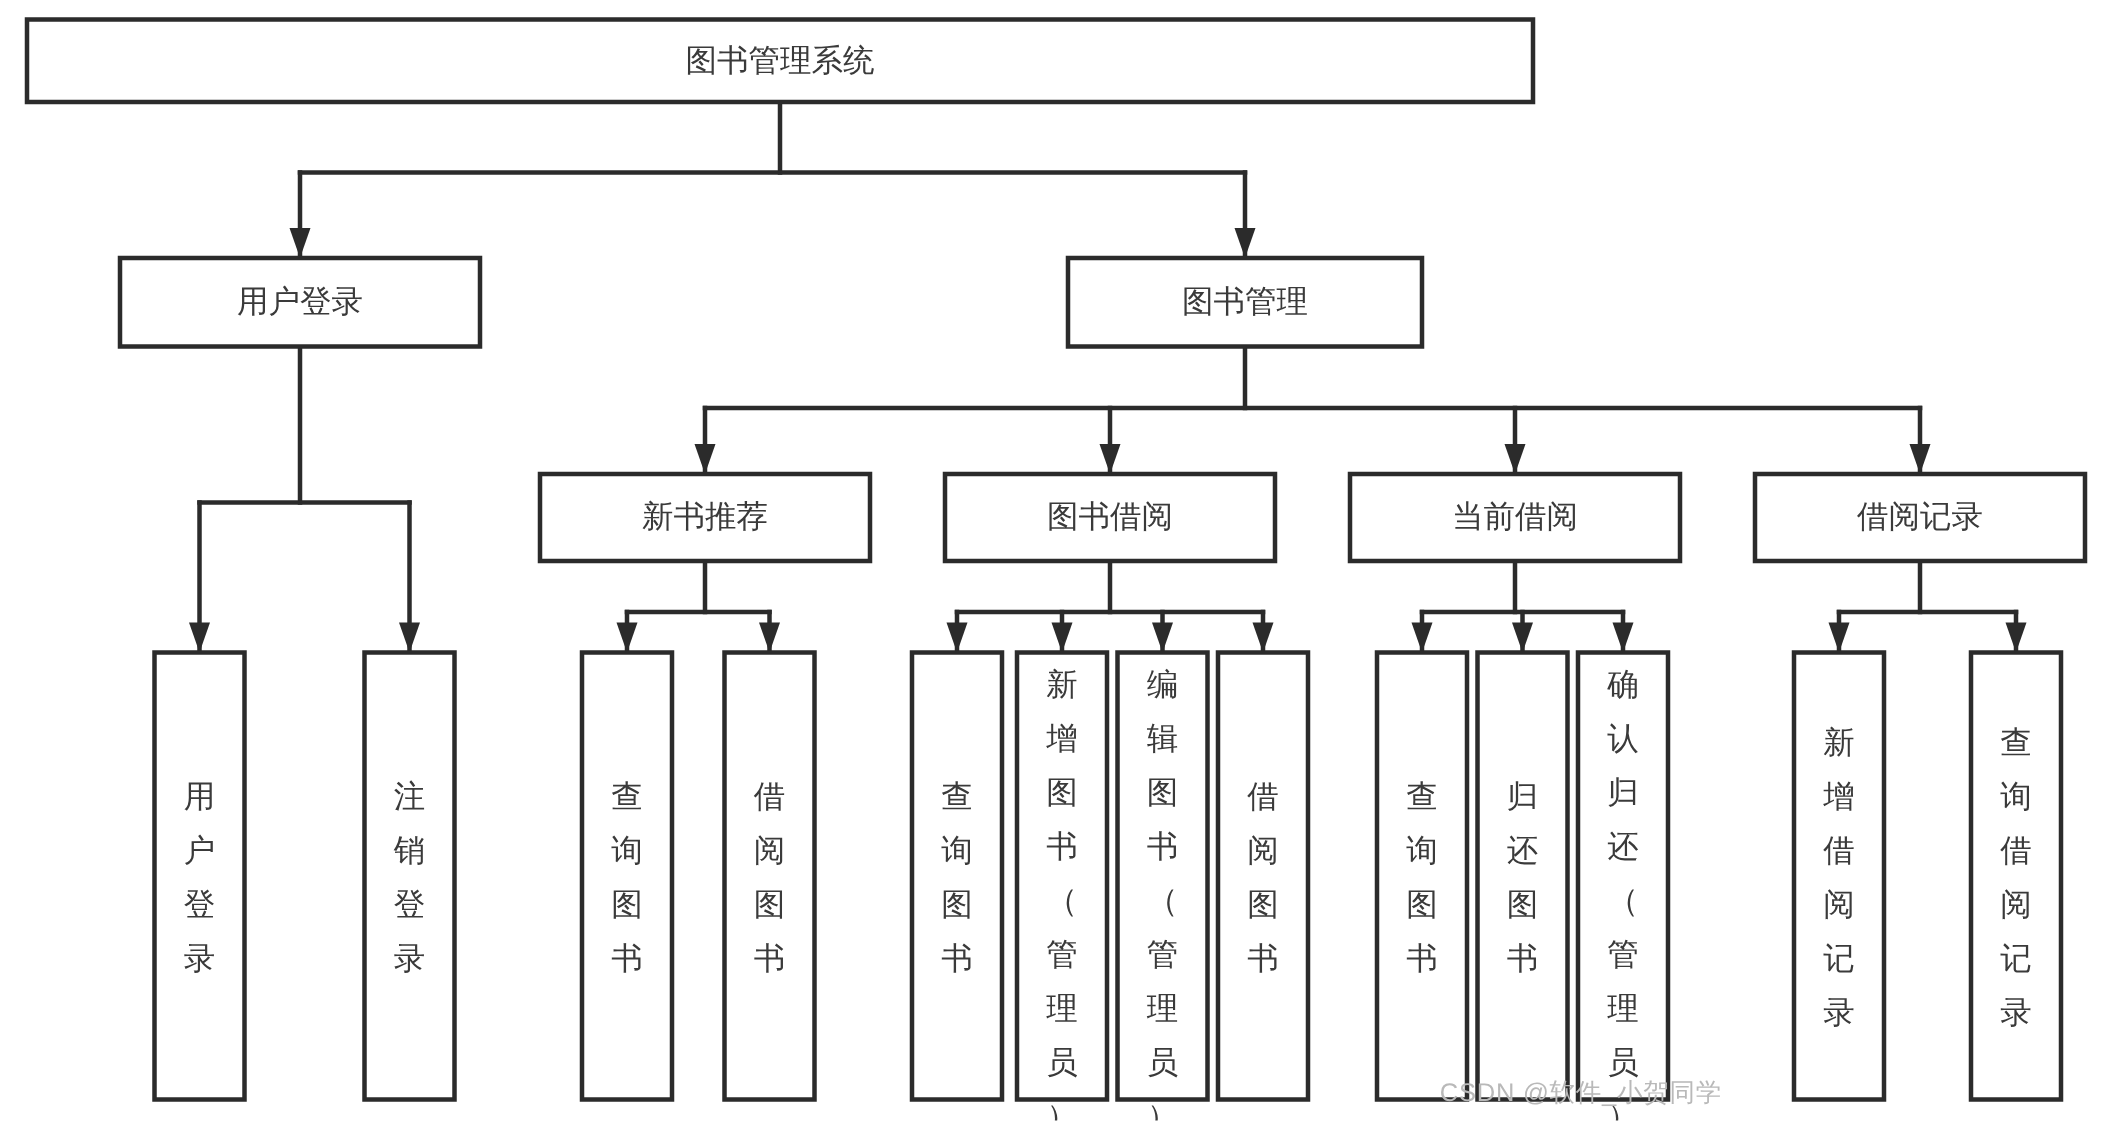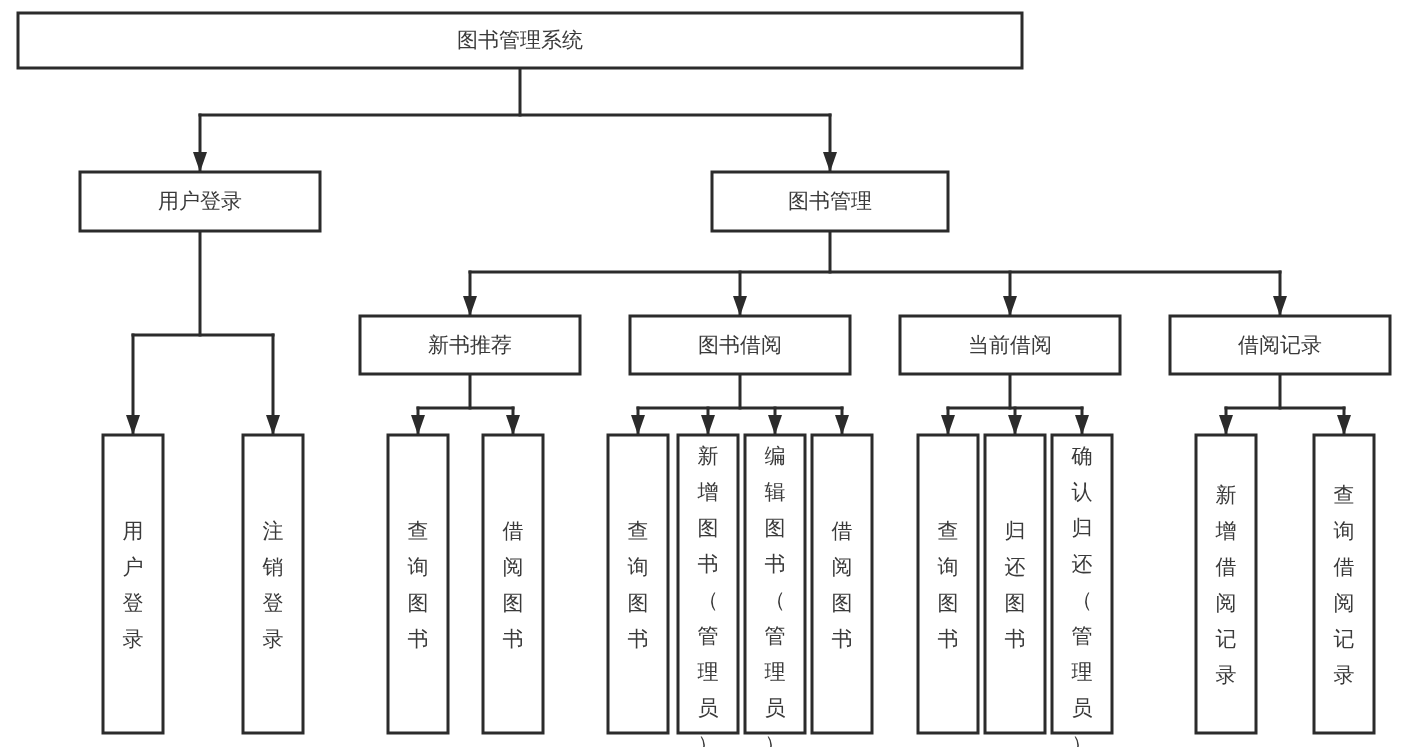--- a/index.html
+++ b/index.html
@@ -203,13 +203,14 @@
         <g>
           <rect x="1196" y="435" width="60" height="298" class="node-box"></rect>
           <text x="1226" y="502" class="node-label-v"><tspan x="1226" dy="0">新</tspan><tspan x="1226" dy="36">增</tspan><tspan x="1226" dy="36">借</tspan><tspan x="1226" dy="36">阅</tspan><tspan x="1226" dy="36">记</tspan><tspan x="1226" dy="36">录</tspan></text>
         </g>
         <g>
           <rect x="1314" y="435" width="60" height="298" class="node-box"></rect>
           <text x="1344" y="502" class="node-label-v"><tspan x="1344" dy="0">查</tspan><tspan x="1344" dy="36">询</tspan><tspan x="1344" dy="36">借</tspan><tspan x="1344" dy="36">阅</tspan><tspan x="1344" dy="36">记</tspan><tspan x="1344" dy="36">录</tspan></text>
         </g>
       </g>
   </svg>
+  <div class="watermark">CSDN @软件_小贺同学</div>
 </div>
 
 </body></html>

